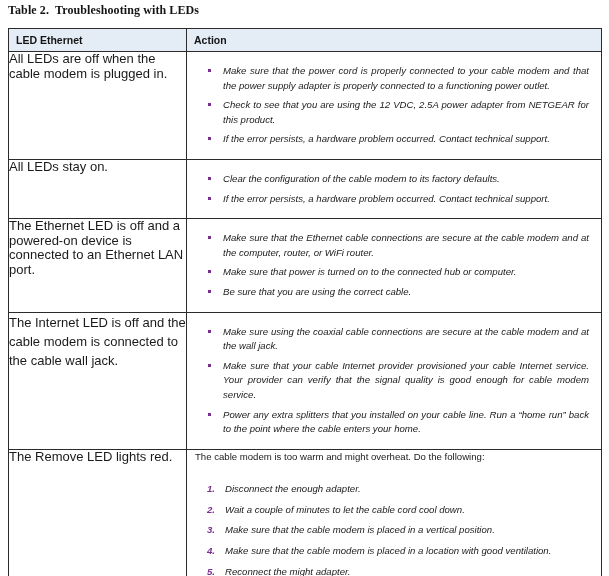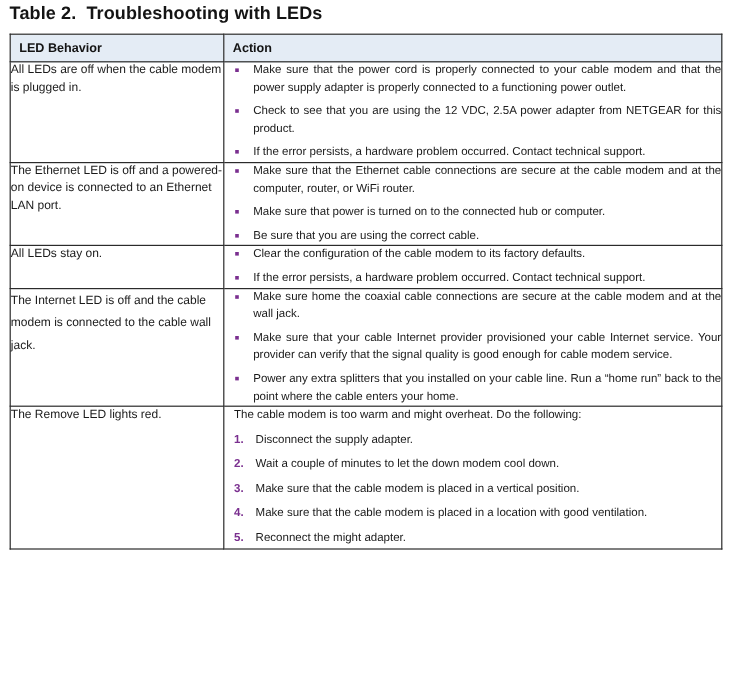--- a/index.html
+++ b/index.html
@@ -17,25 +17,26 @@
   .page {
     position: relative;
     width: 609px;
     height: 576px;
     box-sizing: border-box;
   }
   .table-caption {
     position: absolute;
     left: 8px;
     top: 3px;
-    font-size: 15px;
+    font-size: 12px;
     font-weight: bold;
     letter-spacing: 0.1px;
     color: #141414;
     white-space: pre;
+    font-family: Liberation Serif, serif;
   }
   .tbl {
     position: absolute;
     left: 8px;
     top: 28px;
     width: 593px;
     border-collapse: collapse;
     table-layout: fixed;
     border: 1px solid #2b2b2b;
   }
@@ -53,41 +54,42 @@
     font-weight: bold;
     text-align: left;
     height: 22px;
     color: #141414;
   }
   thead th .hd {
     padding: 5px 0 0 7px;
     line-height: 12px;
   }
   .cell-left {
-    font-size: 10px;
+    font-size: 13px;
     line-height: 14.5px;
     padding: 7px 7px 8px 7px;
     color: #1a1a1a;
   }
   .cell-left.loose { line-height: 19px; }
   .cell-right {
     padding: 7px 10px 8px 0px;
     font-size: 9.6px;
     line-height: 14.6px;
     color: #1a1a1a;
   }
   .intro {
     padding: 0 0 6px 8px;
     font-size: 9.6px;
     line-height: 14.6px;
   }
   ul.blist, ol.nlist {
-    margin: 0;
+    margin: 12px;
     padding: 0;
     list-style: none;
+    font-style: italic;
   }
   ul.blist > li {
     position: relative;
     padding-left: 24px;
     margin-bottom: 5px;
     text-align: justify;
   }
   ul.blist > li:last-child { margin-bottom: 0; }
   ul.blist > li .bullet {
     position: absolute;
@@ -122,21 +124,21 @@
   <div class="table-caption">Table 2.  Troubleshooting with LEDs</div>
 
   <table class="tbl">
     <colgroup>
         <col class="c1">
         <col class="c2">
       </colgroup>
     <thead>
       <tr>
         <th>
-          <div class="hd">LED Behavior</div>
+          <div class="hd">LED Ethernet</div>
         </th>
         <th>
           <div class="hd">Action</div>
         </th>
       </tr>
     </thead>
     <tbody>
 
       <tr>
         <td class="cell-left">All LEDs are off when the cable modem is plugged in.</td>
@@ -152,87 +154,87 @@
               </li>
             <li>
                 <span class="bullet"></span>
                 <span class="txt">If the error persists, a hardware problem occurred. Contact technical support.</span>
               </li>
           </ul>
         </td>
       </tr>
 
       <tr>
+        <td class="cell-left">All LEDs stay on.</td>
+        <td class="cell-right">
+          <ul class="blist">
+            <li>
+                <span class="bullet"></span>
+                <span class="txt">Clear the configuration of the cable modem to its factory defaults.</span>
+              </li>
+            <li>
+                <span class="bullet"></span>
+                <span class="txt">If the error persists, a hardware problem occurred. Contact technical support.</span>
+              </li>
+          </ul>
+        </td>
+      </tr>
+
+      <tr>
         <td class="cell-left">The Ethernet LED is off and a powered-on device is connected to an Ethernet LAN port.</td>
         <td class="cell-right">
           <ul class="blist">
             <li>
                 <span class="bullet"></span>
                 <span class="txt">Make sure that the Ethernet cable connections are secure at the cable modem and at the computer, router, or WiFi router.</span>
               </li>
             <li>
                 <span class="bullet"></span>
                 <span class="txt">Make sure that power is turned on to the connected hub or computer.</span>
               </li>
             <li>
                 <span class="bullet"></span>
                 <span class="txt">Be sure that you are using the correct cable.</span>
               </li>
           </ul>
         </td>
       </tr>
 
       <tr>
-        <td class="cell-left">All LEDs stay on.</td>
-        <td class="cell-right">
-          <ul class="blist">
-            <li>
-                <span class="bullet"></span>
-                <span class="txt">Clear the configuration of the cable modem to its factory defaults.</span>
-              </li>
-            <li>
-                <span class="bullet"></span>
-                <span class="txt">If the error persists, a hardware problem occurred. Contact technical support.</span>
-              </li>
-          </ul>
-        </td>
-      </tr>
-
-      <tr>
         <td class="cell-left loose">The Internet LED is off and the cable modem is connected to the cable wall jack.</td>
         <td class="cell-right">
           <ul class="blist">
             <li>
                 <span class="bullet"></span>
-                <span class="txt">Make sure home the coaxial cable connections are secure at the cable modem and at the wall jack.</span>
+                <span class="txt">Make sure using the coaxial cable connections are secure at the cable modem and at the wall jack.</span>
               </li>
             <li>
                 <span class="bullet"></span>
                 <span class="txt">Make sure that your cable Internet provider provisioned your cable Internet service. Your provider can verify that the signal quality is good enough for cable modem service.</span>
               </li>
             <li>
                 <span class="bullet"></span>
                 <span class="txt">Power any extra splitters that you installed on your cable line. Run a “home run” back to the point where the cable enters your home.</span>
               </li>
           </ul>
         </td>
       </tr>
 
       <tr>
         <td class="cell-left">The Remove LED lights red.</td>
         <td class="cell-right">
           <div class="intro">The cable modem is too warm and might overheat. Do the following:</div>
           <ol class="nlist">
             <li>
                 <span class="num">1.</span>
-                <span class="txt">Disconnect the supply adapter.</span>
+                <span class="txt">Disconnect the enough adapter.</span>
               </li>
             <li>
                 <span class="num">2.</span>
-                <span class="txt">Wait a couple of minutes to let the down modem cool down.</span>
+                <span class="txt">Wait a couple of minutes to let the cable cord cool down.</span>
               </li>
             <li>
                 <span class="num">3.</span>
                 <span class="txt">Make sure that the cable modem is placed in a vertical position.</span>
               </li>
             <li>
                 <span class="num">4.</span>
                 <span class="txt">Make sure that the cable modem is placed in a location with good ventilation.</span>
               </li>
             <li>

